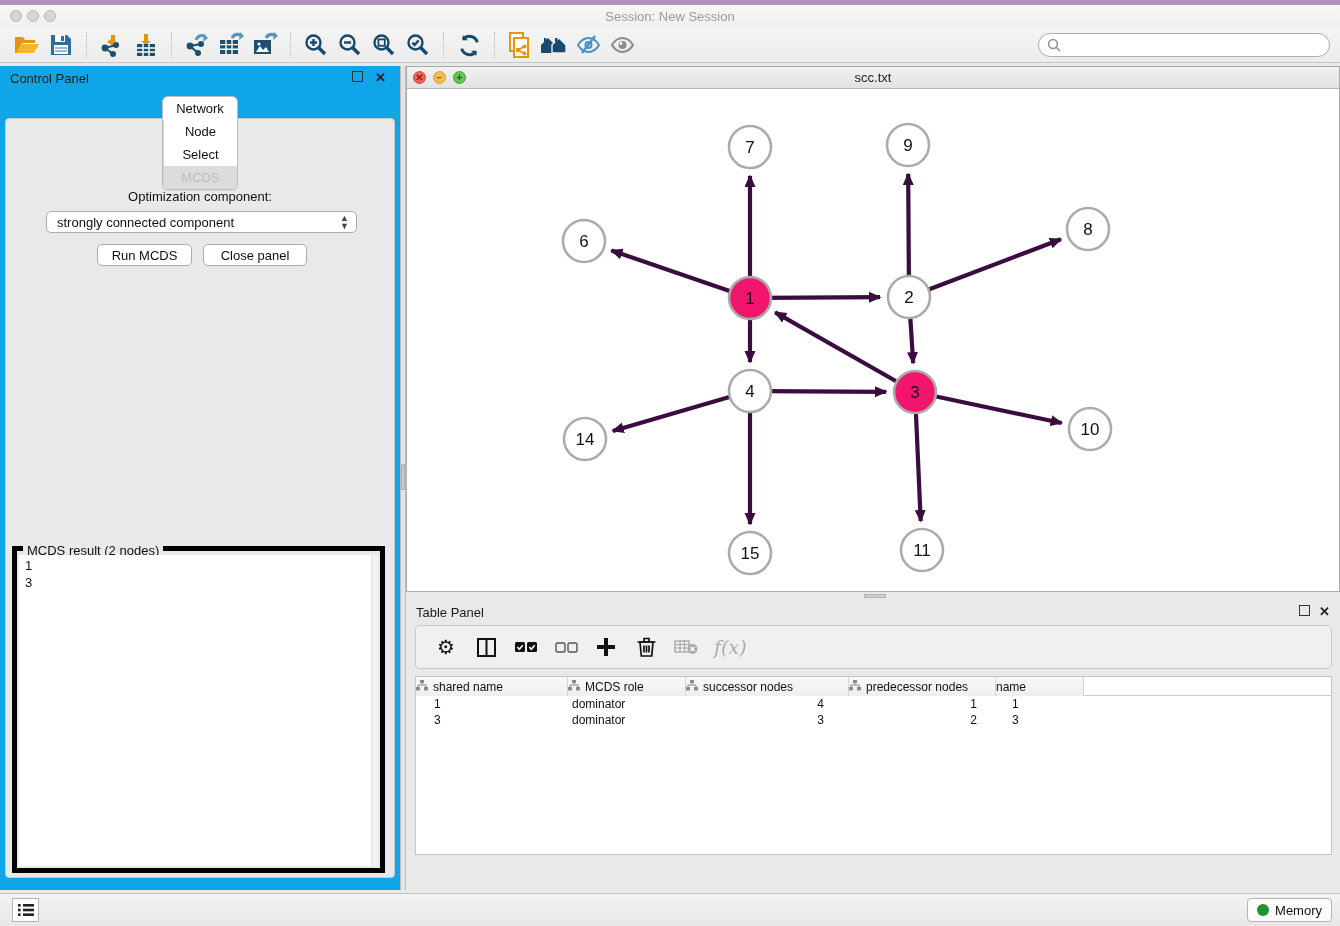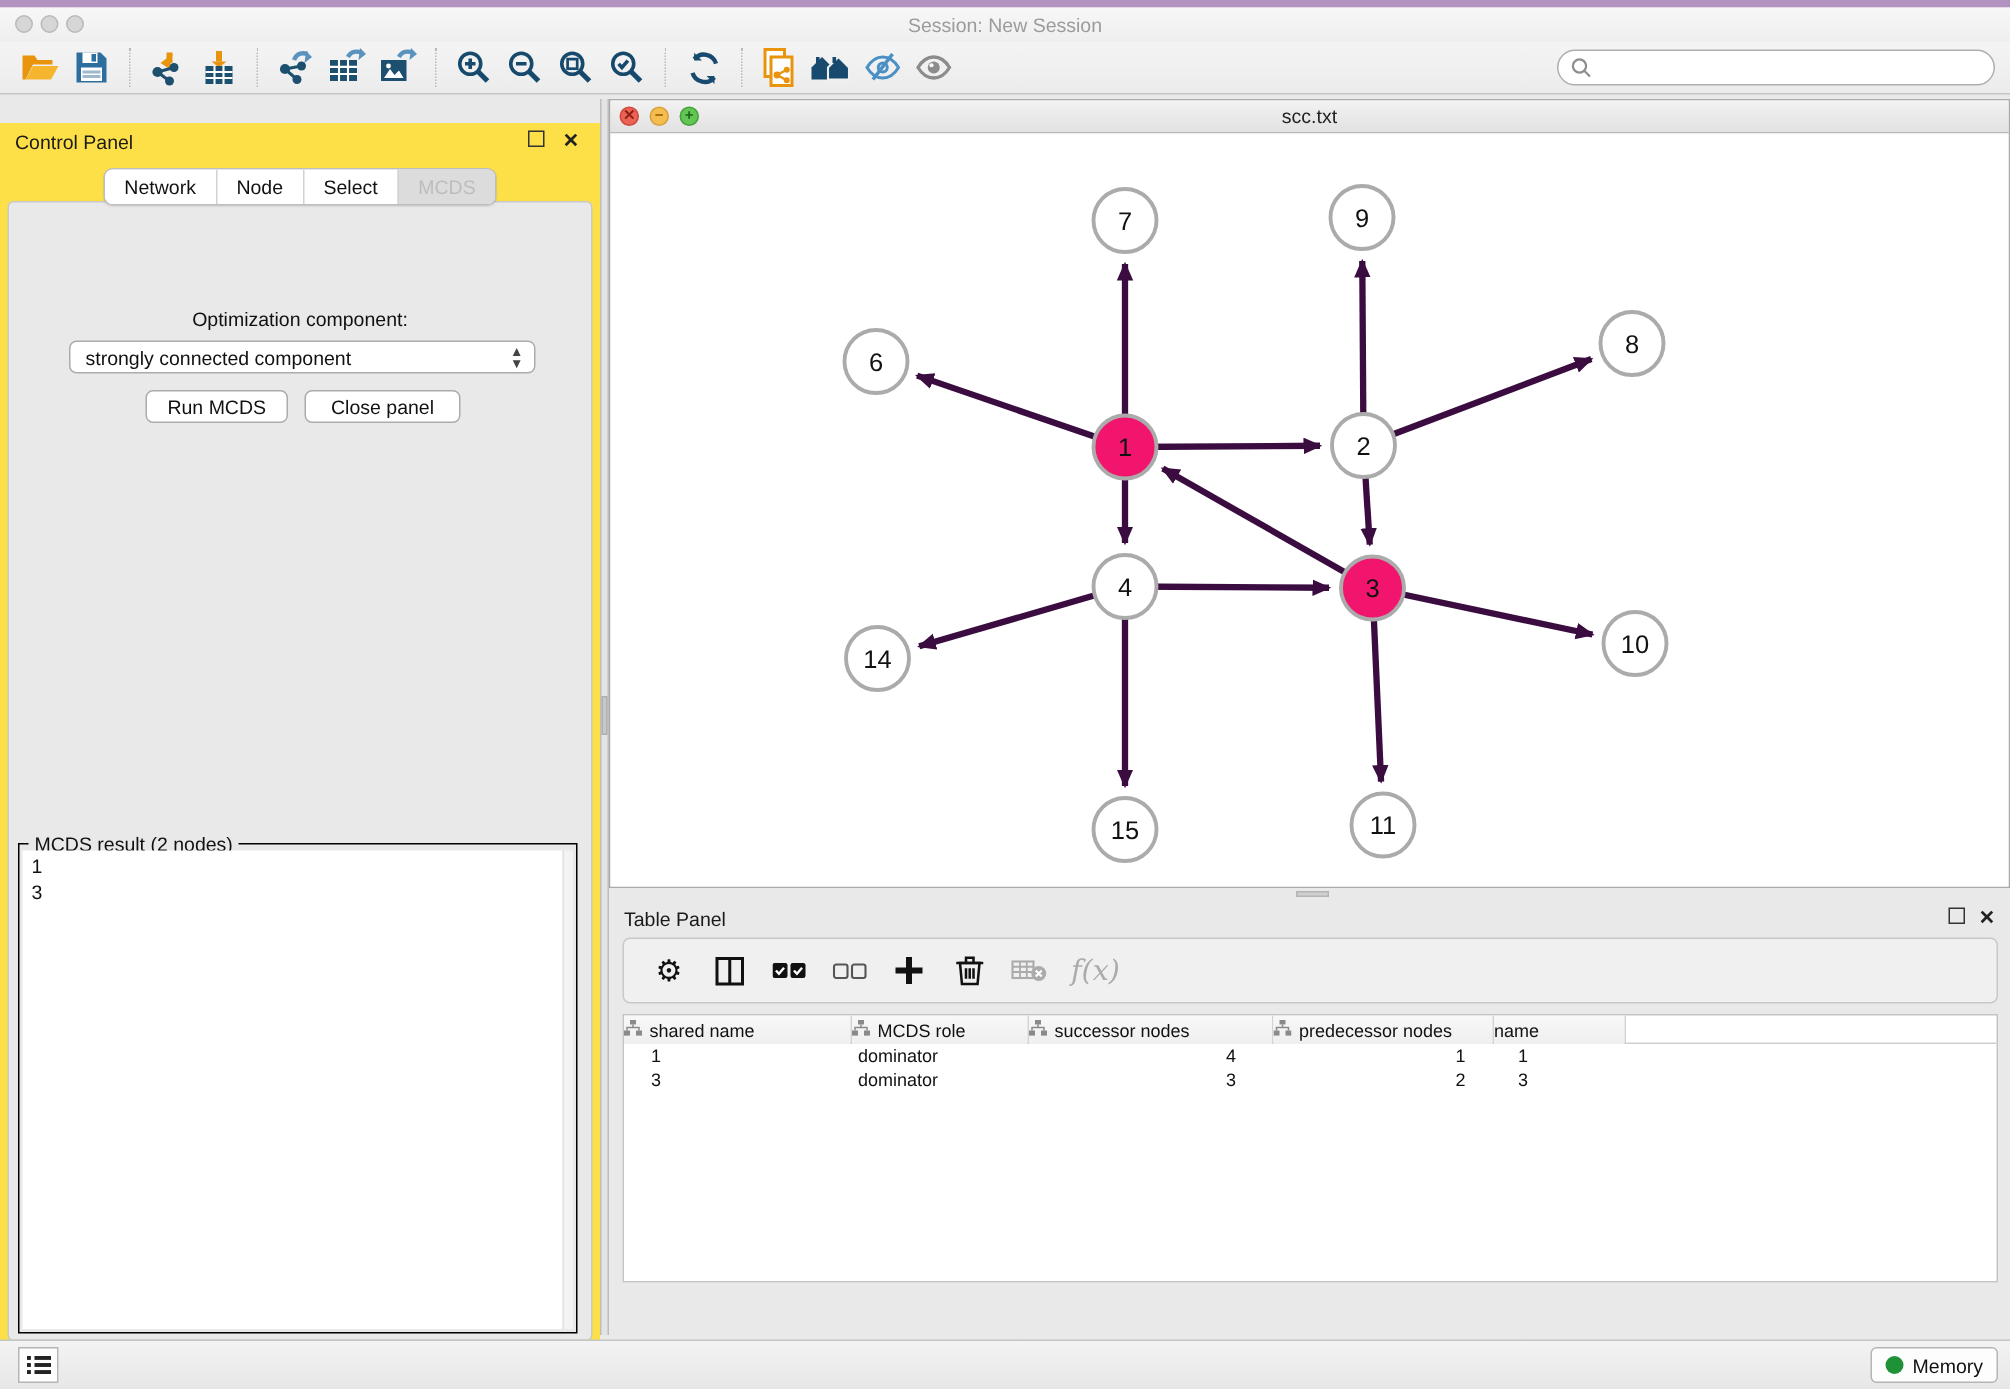--- a/index.html
+++ b/index.html
@@ -18,42 +18,42 @@
   .toolbar { position:absolute; left:0; top:28px; width:1340px; height:35px;
     background:linear-gradient(#F4F4F4,#ECECEC); border-bottom:1px solid #C6C6C6;
     display:flex; align-items:center; padding-left:10px; }
   .tb-btn { width:34px; height:30px; display:flex; align-items:center; justify-content:center; }
   .tb-sep { width:1px; height:26px; border-left:1px dotted #B9B9B9; margin:0 8px; }
   .search-wrap { position:absolute; right:10px; top:5px; width:292px; height:24px;
     background:#fff; border:1px solid #AFAFAF; border-radius:12px; display:flex; align-items:center; }
   .search-wrap input { border:none; outline:none; flex:1; font-size:12px; background:transparent; height:20px; }
 
   
-  .control-panel { position:absolute; left:0; top:66px; width:400px; height:824px; background:#fde047;margin-top:16px; }
+  .control-panel { position:absolute; left:0; top:66px; width:400px; height:824px; background:#0ea5e9; }
   .panel-head { position:absolute; left:0; top:0; right:0; height:26px; }
   .panel-title { position:absolute; left:10px; top:5px; font-size:13px; color:#1A1A1A; }
   .panel-ctl { position:absolute; top:5px; font-size:13px; color:#222; line-height:14px; }
   .float-glyph { width:11px; height:11px; border:1.5px solid #333; display:inline-block; }
   .cp-body { position:absolute; left:5px; right:5px; top:52px; bottom:12px;
     border:1px solid #C9C9C9; border-radius:4px; background:#E9E9E9; }
   .segbar { display:inline-flex; border:1px solid #BEBEBE; border-radius:6px; overflow:hidden;
-    background:#fff; box-shadow:0 1px 1px rgba(0,0,0,.08); }
+    background:#fff; box-shadow:0 1px 1px rgba(0,0,0,.08);flex-direction:column; }
   .seg { padding:4px 13px; font-size:13px; color:#111; background:#fff;
     border-left:1px solid #D2D2D2; white-space:nowrap; }
   .seg:first-child { border-left:none; }
   .seg.active { background:#DCDCDC; color:#BDBDBD; }
   .cp-tabs-wrap { position:absolute; left:0; right:0; top:30px; text-align:center; z-index:3; }
   .opt-label { position:absolute; left:0; right:0; top:70px; text-align:center; font-size:13px; color:#111; }
   .dropdown { position:absolute; left:40px; top:92px; width:311px; height:22px; background:#fff;
     border:1px solid #ACACAC; border-radius:5px; font-size:13px; color:#111;
     display:flex; align-items:center; padding-left:10px; }
   .dd-arrows { position:absolute; right:7px; top:2px; font-size:9px; color:#444; line-height:8px; text-align:center; }
   .btn { position:absolute; height:22px; background:#fff; border:1px solid #ACACAC; border-radius:5px;
     font-size:13px; color:#111; display:flex; align-items:center; justify-content:center; }
-  .groupbox { position:absolute; left:6px; right:9px; top:427px; bottom:4px; border:1px solid #000000; }
+  .groupbox { position:absolute; left:6px; right:9px; top:427px; bottom:4px; border:5px solid #000000; }
   .groupbox .legend { position:absolute; left:6px; top:-8px; background:#E9E9E9; padding:0 4px;
     font-size:13px; color:#111; }
   .result-area { position:absolute; left:2px; right:9px; top:4px; bottom:2px; background:#fff;
     font-size:13px; color:#111; padding:2px 0 0 6px; line-height:17px; white-space:pre-line; }
   .result-scroll { position:absolute; right:2px; top:4px; bottom:2px; width:7px; background:#F3F3F3; border-left:1px solid #E2E2E2; }
 
   
   .v-splitter { position:absolute; left:400px; top:66px; width:6px; height:824px; background:#E4E4E4;
     border-left:1px solid #BDBDBD; border-right:1px solid #BDBDBD; }
   .v-splitter .grip { position:absolute; left:0px; top:398px; width:4px; height:26px; background:#C9C9C9; border:1px solid #AFAFAF; }

